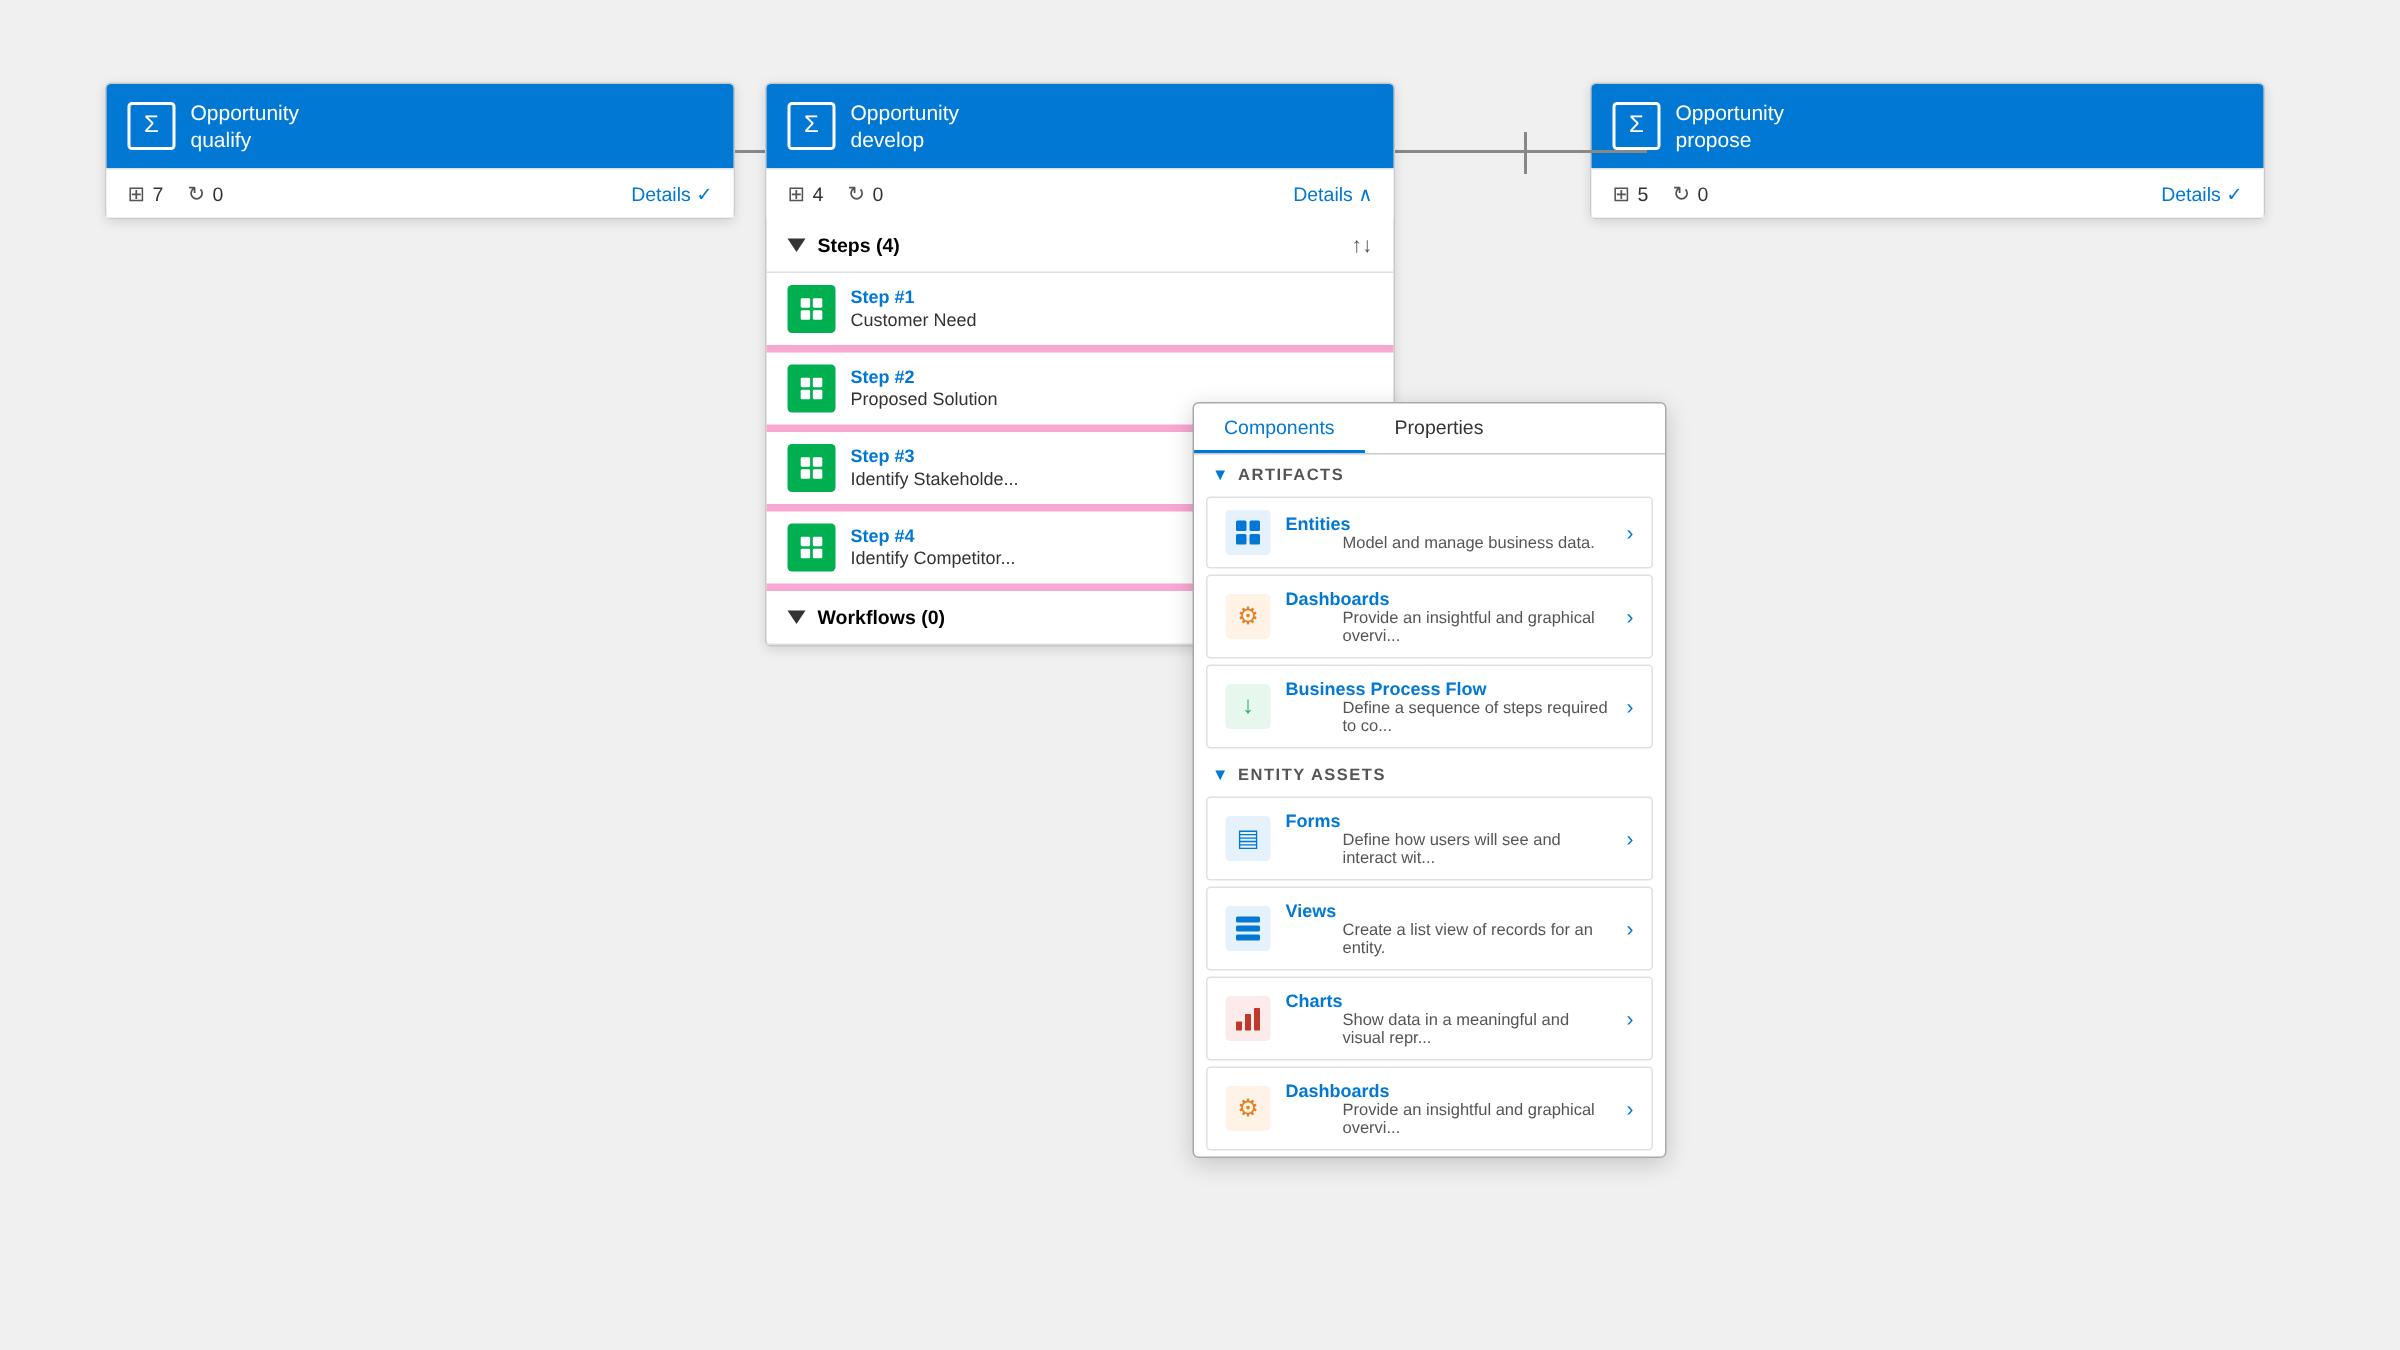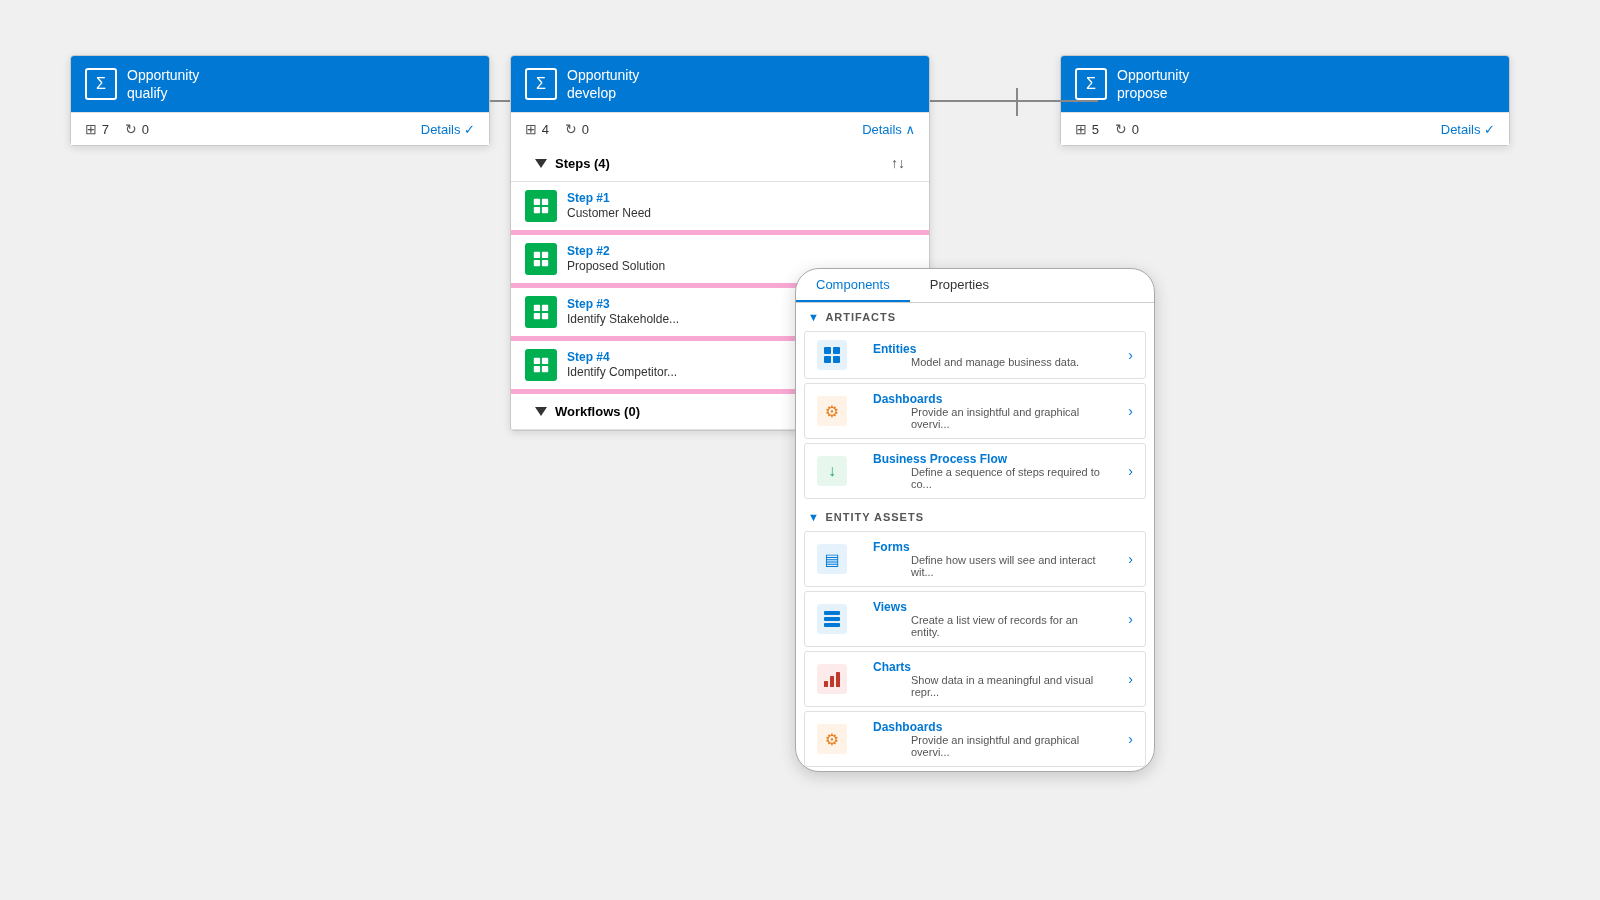--- a/index.html
+++ b/index.html
@@ -78,21 +78,21 @@
       cursor: pointer;
       display: flex;
       align-items: center;
       gap: 3px;
     }
 
     .section-toggle {
       display: flex;
       align-items: center;
       gap: 8px;
-      padding: 10px 24px;
+      padding: 10px 14px;
       font-weight: 600;
       font-size: 13px;
       border-bottom: 1px solid #e0e0e0;
       cursor: pointer;
     }
     .triangle-down {
       width: 0;
       height: 0;
       border-left: 6px solid transparent;
       border-right: 6px solid transparent;
@@ -186,21 +186,21 @@
     }
 
     .comp-item {
       display: flex;
       align-items: center;
       padding: 8px 12px;
       border: 1px solid #e0e0e0;
       margin: 4px 8px;
       border-radius: 3px;
       cursor: pointer;
-      gap: 26px;
+      gap: 10px;
     }
 
     .comp-item-icon {
       width: 30px;
       height: 30px;
       border-radius: 3px;
       display: flex;
       align-items: center;
       justify-content: center;
       flex-shrink: 0;
@@ -373,21 +373,21 @@
     <div class="stage-stat">
       <span class="stat-icon">↻</span>
       <span>0</span>
     </div>
     <div class="details-btn">
       <span>Details ✓</span>
     </div>
   </div>
 </div>
 
-<div class="comp-panel" style="left:795px; top:268px; width:360px; z-index:20;border-radius:24px;">
+<div class="comp-panel" style="left:795px; top:268px; width:316px; z-index:20;">
 
   <div class="comp-tabs">
     <div class="comp-tab active">Components</div>
     <div class="comp-tab">Properties</div>
   </div>
 
   <div class="comp-section-header">
     <span style="color:#0078d4;">▼</span>
     <span style="letter-spacing:1px;">ARTIFACTS</span>
   </div>

